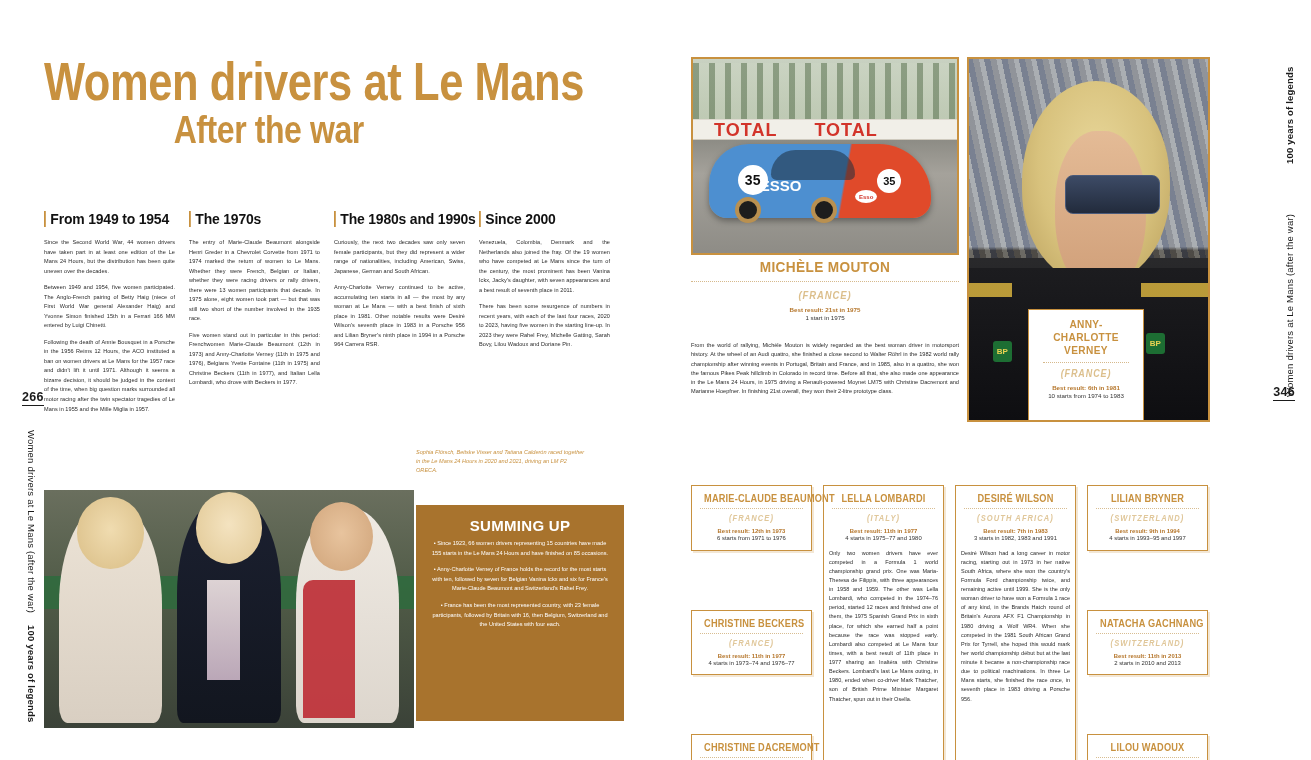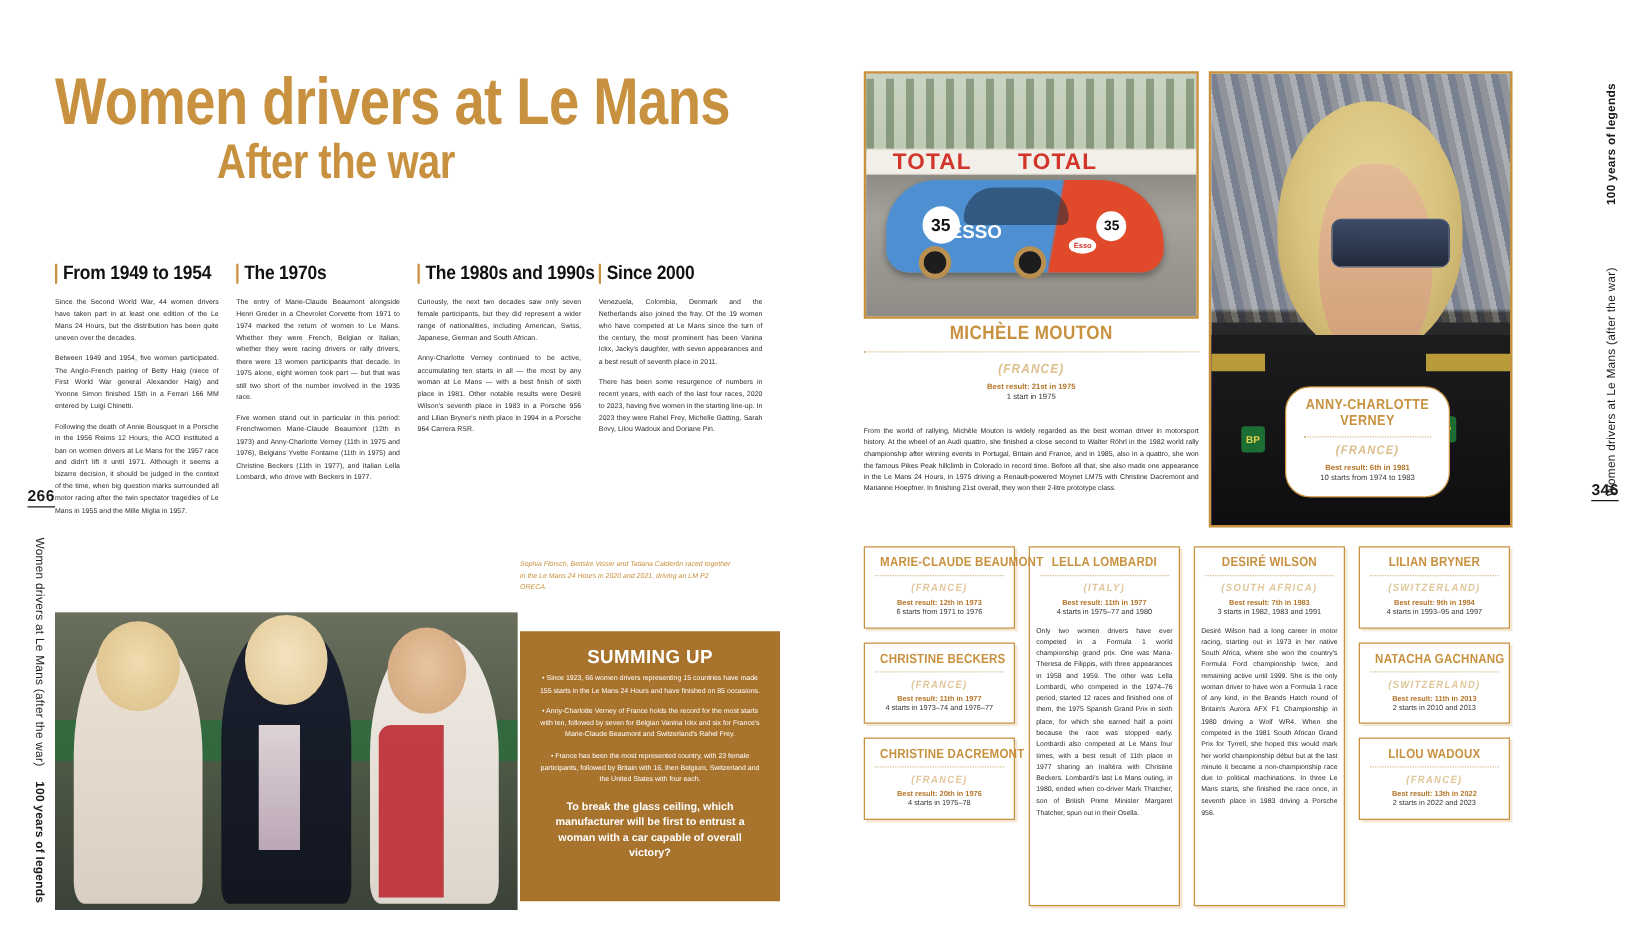--- a/index.html
+++ b/index.html
@@ -236,42 +236,42 @@
   .plate-mouton .nm { font-size:15.5px; }
   .plate-mouton .rule { border-top:1px dotted #d6b98c; margin:6px 0 7px 0; }
   .plate-mouton .ctry { font-size:10.5px; }
   .bio {
     position:absolute; left:691px; top:341px; width:268px;
     font-size:5.6px; line-height:1.66; color:#2a2a2a; text-align:justify;
   }
 
   
   .plate-verney {
-    position:absolute; left:1028px; top:309px; width:132px;
-    padding:8px 8px 10px 8px;
-    border-radius:20px;
+    position:absolute; left:1028px; top:309px; width:116px;
+    padding:8px 8px 20px 8px;
   }
   .plate-verney .nm { font-size:11.5px; white-space:normal; }
 
   
   .cards {
     position:absolute; left:691px; top:437px;
     width:519px; height:290px;
     display:grid;
     grid-template-columns: repeat(4, 121px);
     gap: 11px;
     align-content: start;
   }
   .cardcol { display:flex; flex-direction:column; gap:11px; }
   .card {
     border:1.4px solid #c8913f;
     background:#fff;
     padding:6px 5px 7px 5px;
     text-align:center;
     box-shadow: 2px 2px 0 rgba(200,145,63,.22);
+    margin-top: 48px;
   }
   .card .nm {
     font-family:"Liberation Sans Narrow","Liberation Sans",sans-serif;
     font-weight:bold; font-size:10.6px; color:#c8913f;
     letter-spacing:.2px; transform:scaleX(.87); white-space:nowrap;
   }
   .card .rule { border-top:1px dotted #d8bd91; margin:4px 3px; }
   .card .ctry {
     font-family:"Liberation Sans Narrow","Liberation Sans",sans-serif;
     font-style:italic; font-weight:bold; font-size:8.4px;
@@ -336,21 +336,20 @@
 
     <div class="photo-caption">Sophia Flörsch, Beitske Visser and Tatiana Calderón raced together in the Le Mans 24 Hours in 2020 and 2021, driving an LM P2 ORECA.</div>
 
     <div class="summing">
       <h4>SUMMING UP</h4>
       <ul>
         <li>Since 1923, 66 women drivers representing 15 countries have made 155 starts in the Le Mans 24 Hours and have finished on 85 occasions.</li>
         <li>Anny-Charlotte Verney of France holds the record for the most starts with ten, followed by seven for Belgian Vanina Ickx and six for France's Marie-Claude Beaumont and Switzerland's Rahel Frey.</li>
         <li>France has been the most represented country, with 23 female participants, followed by Britain with 16, then Belgium, Switzerland and the United States with four each.</li>
       </ul>
-      <div class="closing">To break the glass ceiling, which manufacturer will be first to entrust a woman with a car capable of overall victory?</div>
     </div>
   </div>
 
   <div class="page-right">
 
     <div class="side-vert side-bold flip" style="right:16px; top:44px; height:120px;">100 years of legends</div>
     <div class="side-vert flip" style="right:16px; top:182px; height:215px;">Women drivers at Le Mans (after the war)</div>
     <div class="folio" style="right:16px; top:385px;">346</div>
   </div>
 

